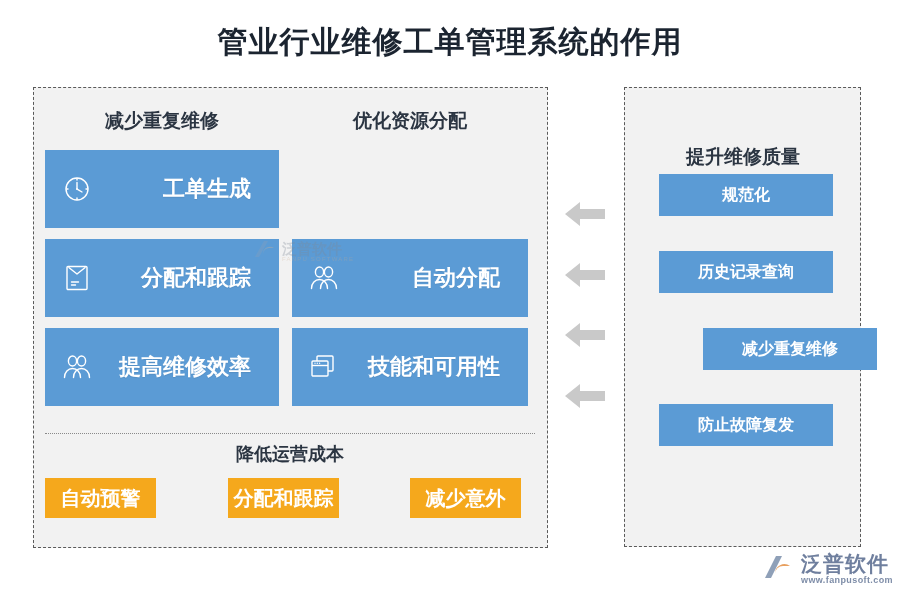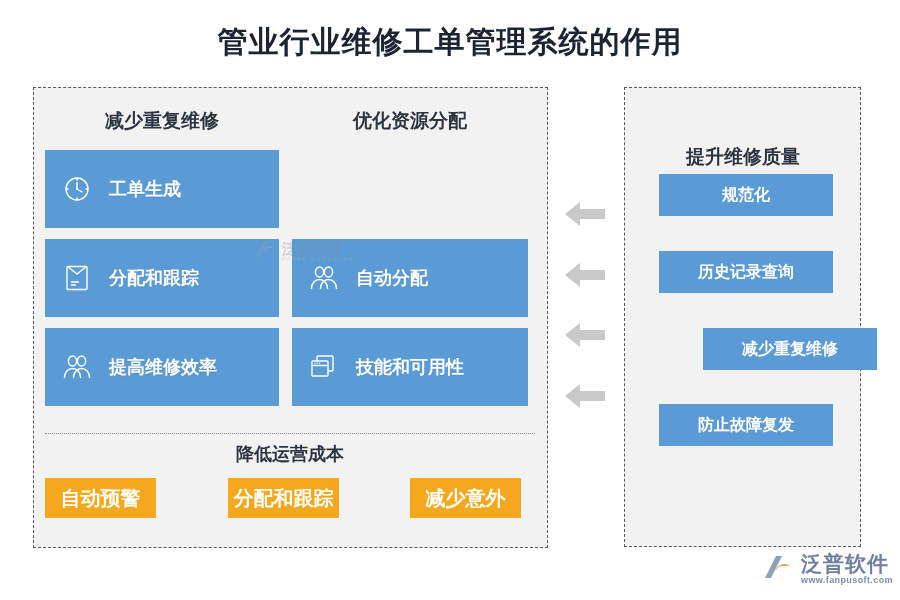--- a/index.html
+++ b/index.html
@@ -55,23 +55,23 @@
   .feature-icon {
     width: 64px;
     display: flex;
     align-items: center;
     justify-content: center;
     flex: 0 0 64px;
   }
   .feature-icon svg { display: block; }
   .feature-label {
     flex: 1 1 auto;
-    text-align: left;
-    padding-right: 22px;
-    font-size: 18px;
+    text-align: right;
+    padding-right: 28px;
+    font-size: 22px;
     font-weight: 700;
     white-space: nowrap;
     font-family: "DejaVu Sans", "Liberation Sans", sans-serif;
     text-shadow: 0 1px 1px rgba(0,0,0,0.08);
   }
 
   
   #box-r1c1 { left: 45px;  top: 150px; width: 234px; height: 78px; }
   #box-r2c1 { left: 45px;  top: 239px; width: 234px; height: 78px; }
   #box-r3c1 { left: 45px;  top: 328px; width: 234px; height: 78px; }

